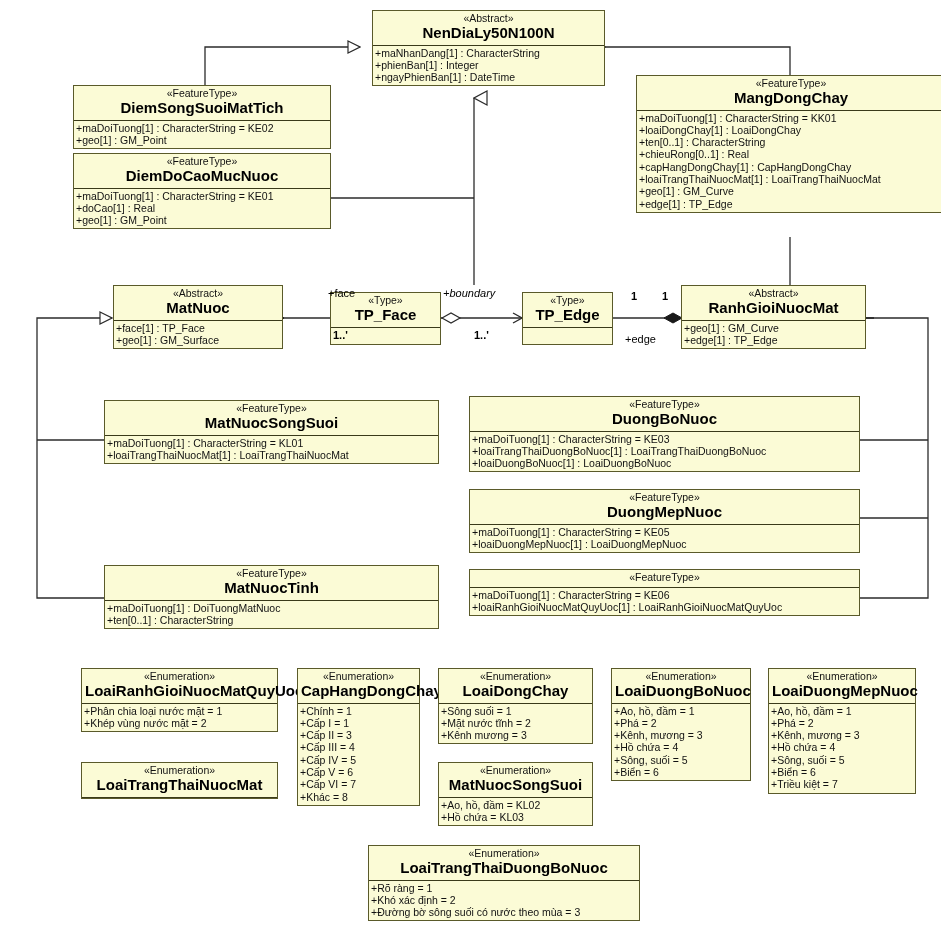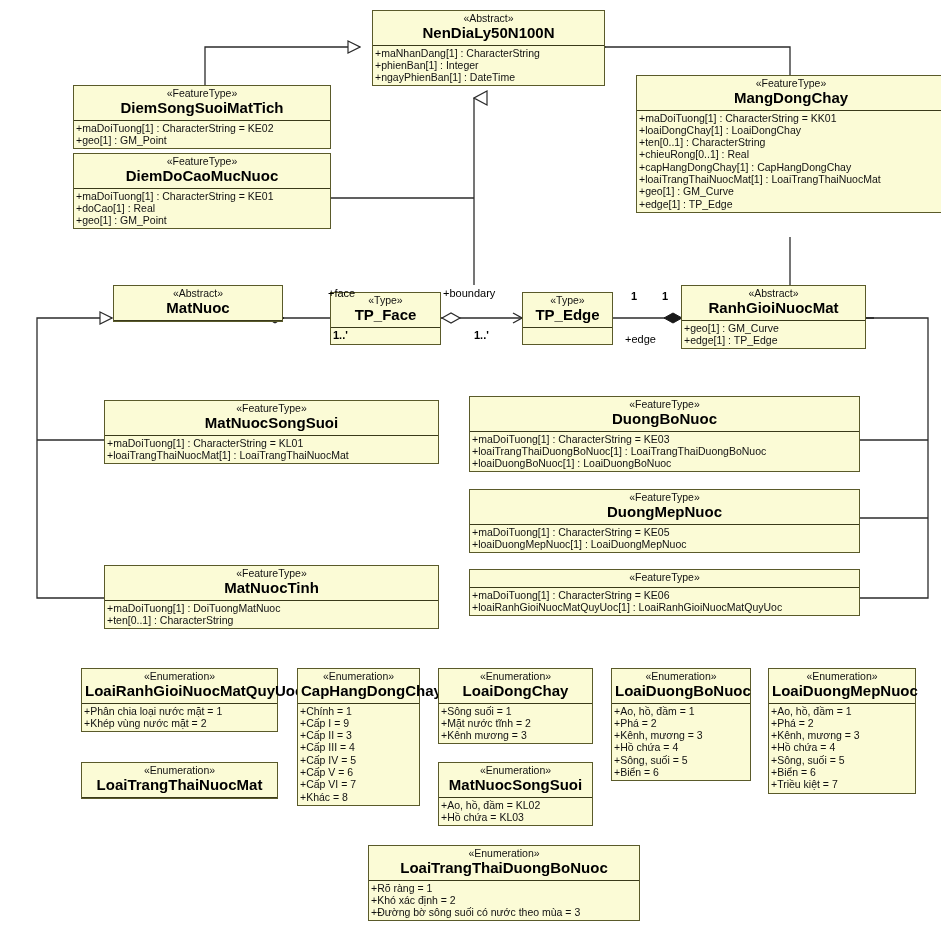--- a/index.html
+++ b/index.html
@@ -152,20 +152,24 @@
       <span class="a">+geo[1] : GM_Curve</span>
       <span class="a">+edge[1] : TP_Edge</span>
     </div>
   </div>
 
   <div class="uml" style="left:113px;top:285px;width:170px;">
     <div class="hdr">
       <span class="stereo">«Abstract»</span>
       <span class="cname">MatNuoc</span>
     </div>
+    <div class="attrs">
+      <span class="a">+face[1] : TP_Face</span>
+      <span class="a">+geo[1] : GM_Surface</span>
+    </div>
   </div>
 
   <div class="uml" style="left:330px;top:292px;width:111px;">
     <div class="hdr">
       <span class="stereo">«Type»</span>
       <span class="cname">TP_Face</span>
     </div>
     <div class="attrs empty"></div>
   </div>
 
@@ -261,21 +265,21 @@
     </div>
   </div>
 
   <div class="uml" style="left:297px;top:668px;width:123px;">
     <div class="hdr">
       <span class="stereo">«Enumeration»</span>
       <span class="cname">CapHangDongChay</span>
     </div>
     <div class="attrs">
       <span class="a">+Chính = 1</span>
-      <span class="a">+Cấp I = 9</span>
+      <span class="a">+Cấp I = 1</span>
       <span class="a">+Cấp II = 3</span>
       <span class="a">+Cấp III = 4</span>
       <span class="a">+Cấp IV = 5</span>
       <span class="a">+Cấp V = 6</span>
       <span class="a">+Cấp VI = 7</span>
       <span class="a">+Khác = 8</span>
     </div>
   </div>
 
   <div class="uml" style="left:438px;top:668px;width:155px;">
@@ -339,19 +343,19 @@
     </div>
     <div class="attrs">
       <span class="a">+Rõ ràng = 1</span>
       <span class="a">+Khó xác định = 2</span>
       <span class="a">+Đường bờ sông suối có nước theo mùa = 3</span>
     </div>
   </div>
 
   <span class="lbl" style="left:292px;top:287px;margin-left:36px;">+face</span>
   <span class="lbl b" style="left:333px;top:329px;">1..'</span>
-  <span class="lbl" style="left:443px;top:287px;">+boundary</span>
+  <span class="lbl" style="left:443px;top:287px;font-style:italic;">+boundary</span>
   <span class="lbl b" style="left:474px;top:329px;">1..'</span>
   <span class="lbl b" style="left:631px;top:290px;">1</span>
   <span class="lbl b" style="left:662px;top:290px;">1</span>
   <span class="lbl" style="left:625px;top:333px;">+edge</span>
 
 </div>
 
 </body></html>

